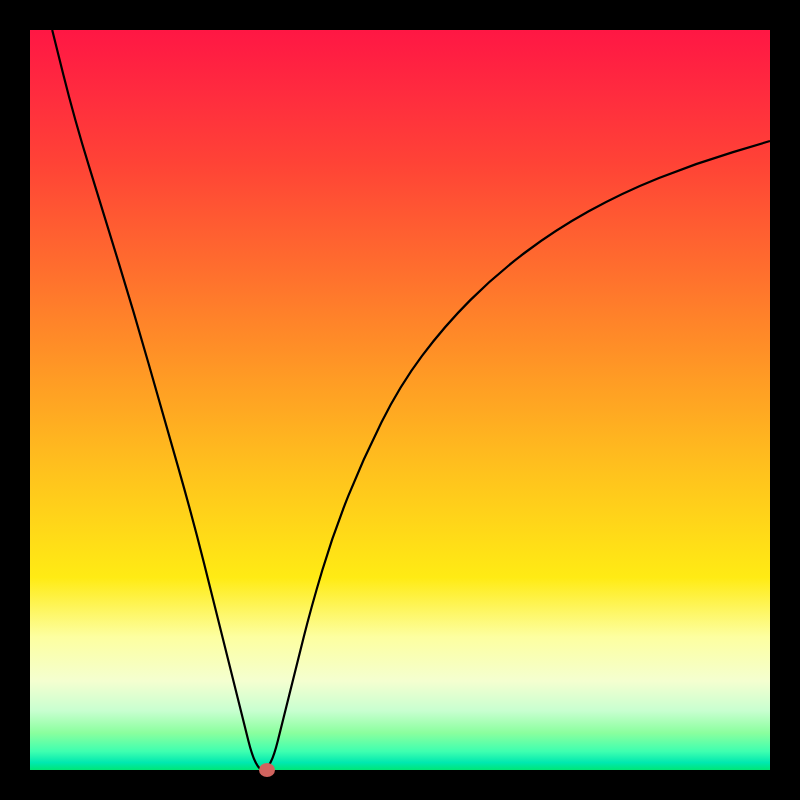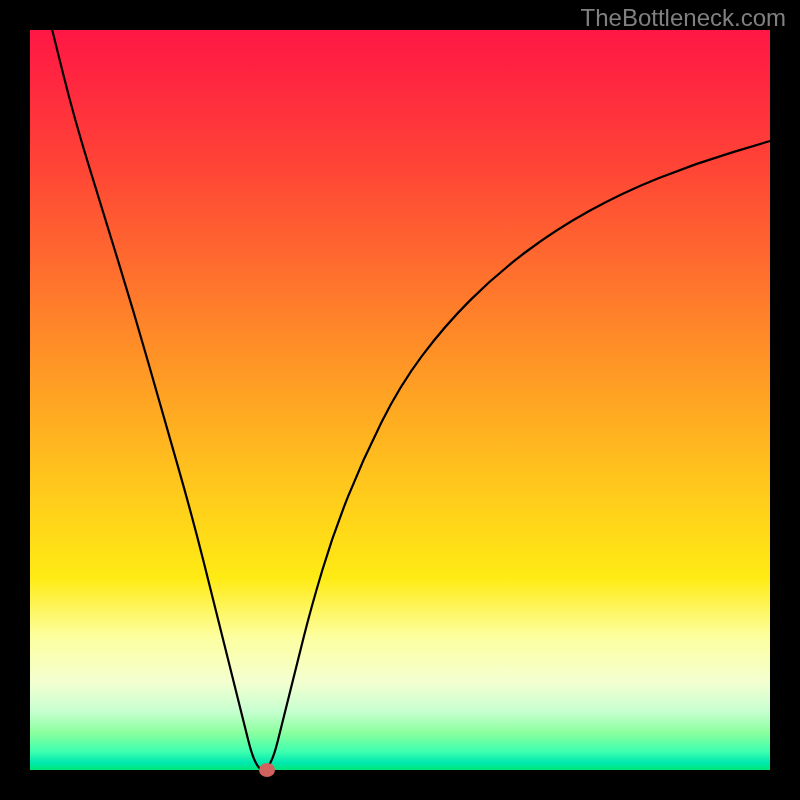--- a/index.html
+++ b/index.html
@@ -64,21 +64,20 @@
     height: 14px;
     border-radius: 50%;
     background: #d0635e;
     transform: translate(-50%, -50%);
   }
 </style>
 </head>
 <body>
 
 <div class="outer">
-  <div class="attribution">TheBottleneck.com</div>
 
   <div class="plot-area">
     <svg class="curve" viewBox="0 0 740 740" preserveAspectRatio="none">
       <path id="curve-path" d="M 22.2 0 Q 22.2 0 33.3 44.39999999999998 Q 44.4 88.79999999999995 59.2 136.89999999999998 Q 74 185 88.80000000000001 233.1 Q 103.60000000000001 281.2 118.4 333 Q 133.2 384.8 148 436.6 Q 162.8 488.4 173.9 532.8 Q 185 577.2 192.4 606.8 Q 199.8 636.4 207.2 666 Q 214.6 695.6 218.3 710.4000000000001 Q 222 725.2 225.7 732.6 Q 229.4 740 233.10000000000002 740 Q 236.8 740 240.5 732.6 Q 244.20000000000002 725.2 247.90000000000003 710.4000000000001 Q 251.60000000000002 695.6 259 666 Q 266.4 636.4 273.79999999999995 606.8 Q 281.2 577.2 292.29999999999995 540.2 Q 303.4 503.2 318.2 466.2 Q 333 429.2 351.5 392.2 Q 370 355.2 392.20000000000005 325.6 Q 414.40000000000003 296 440.3 270.1 Q 466.2 244.2 495.79999999999995 222.00000000000003 Q 525.4 199.80000000000007 558.7 181.3 Q 592 162.79999999999995 629 148 Q 666 133.20000000000005 703 122.10000000000002 T 740 111" fill="none" stroke="#000" stroke-width="2.2"></path>
     </svg>
     <div class="marker" id="marker" title="32" style="left: 236.8px; top: 740px; background: rgb(208, 99, 94);"></div>
   </div>
 </div>
 
 </body></html>

